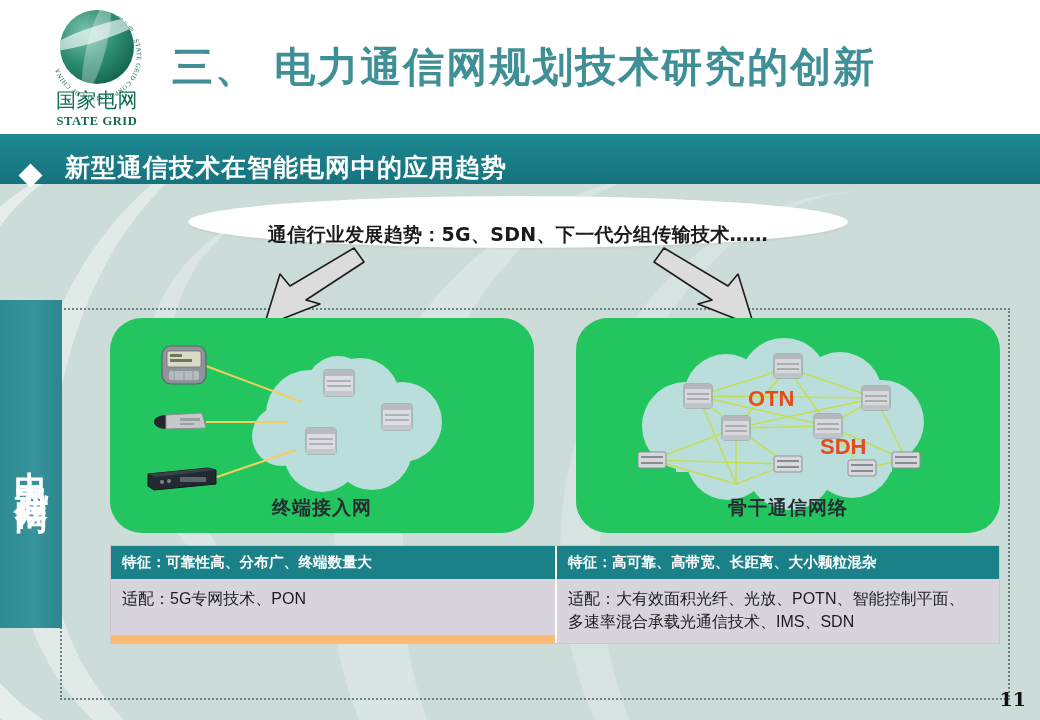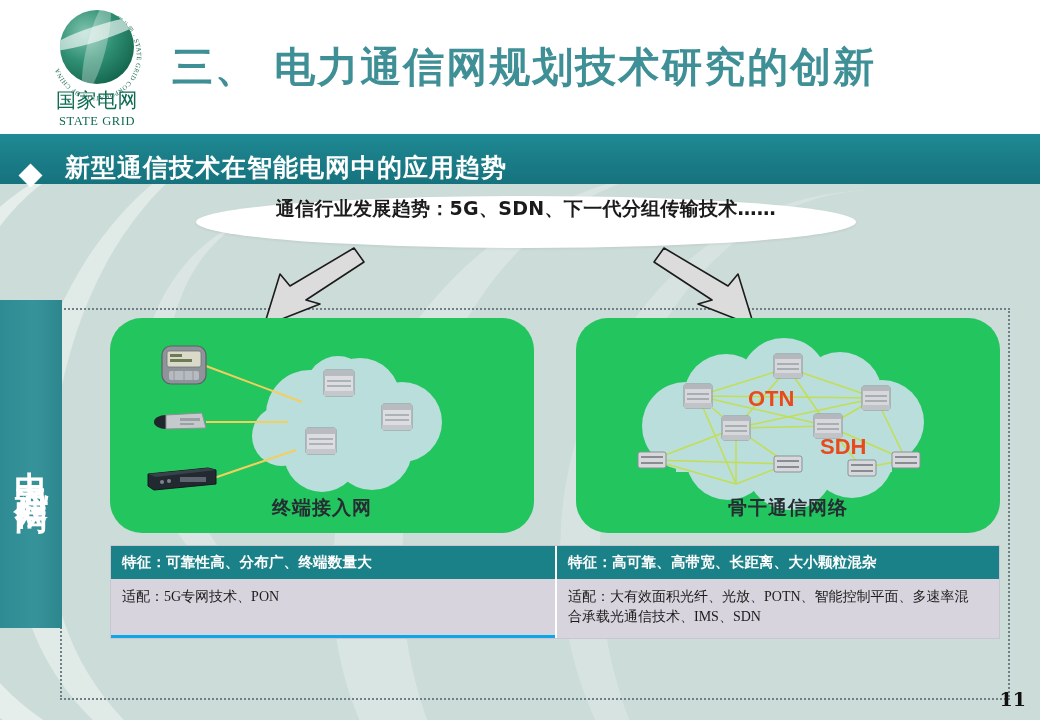--- a/index.html
+++ b/index.html
@@ -107,21 +107,21 @@
   }
   .logo-ring text { font-size: 6.6px; fill: #1b6b55; letter-spacing: 0.4px;
                     font-family: "Liberation Serif", serif; }
   .logo-cn {
     margin-top: 3px;
     font-size: 20px; font-weight: normal; color: #0e6b52;
     letter-spacing: 0.5px;
     font-family: "DejaVu Sans", sans-serif;
   }
   .logo-en {
-    font-size: 12.5px; font-weight: normal; color: #0e6b52;
+    font-size: 12.5px; font-weight: bold; color: #0e6b52;
     letter-spacing: 0.6px;
     font-family: "Liberation Serif", serif;
   }
 
   .slide-title {
     font-size: 41px; font-weight: bold;
     color: #3f8f96;
     letter-spacing: 2px;
     white-space: nowrap;
     font-family: "DejaVu Sans", sans-serif;
@@ -160,25 +160,25 @@
   .vbar-text {
     writing-mode: vertical-rl;
     font-size: 34px; font-weight: bold; color: #ffffff;
     letter-spacing: 8px;
     line-height: 1.05;
     font-family: "DejaVu Sans", sans-serif;
   }
 
   
   .callout {
-    position: absolute; left: 196px; top: 196px;
+    position: absolute; left: 188px; top: 196px;
     width: 660px; height: 52px;
     background: #ffffff;
     border-radius: 50%;
-    display: flex; align-items: flex-start; justify-content: center;
+    display: flex; align-items: flex-end; justify-content: center;
     z-index: 4;
     box-shadow: 0 1px 3px rgba(0,0,0,0.07);
   }
   .callout-text {
     font-size: 19px; font-weight: bold; color: #1b1b1b;
     letter-spacing: 0.3px;
     white-space: nowrap;
     font-family: "DejaVu Sans", sans-serif;
   }
 
@@ -217,41 +217,41 @@
     font-family: "DejaVu Sans", sans-serif;
   }
   .panel-svg { position: absolute; left: 0; top: 0; }
 
   
   .tables {
     position: absolute; left: 110px; top: 545px;
     width: 890px;
     display: flex;
     border: 1px solid #c9c6d2;
-    background: #0ea5e9;
+    background: #fdba74;
     z-index: 4;
   }
   .tcol { width: 50%; }
   .tcol + .tcol { border-left: 2px solid #ffffff; }
   .trow-head {
     background: #1b8189;
     color: #ffffff;
     font-size: 14.5px; font-weight: bold;
     padding: 7px 11px;
     letter-spacing: 0.2px;
     font-family: "DejaVu Sans", sans-serif;
   }
   .trow-body {
     background: #d7d4de;
     color: #1c1c1c;
-    font-size: 14px;
+    font-size: 16px;
     padding: 8px 25px 10px 11px;
     line-height: 1.45;
     min-height: 56px;
-    font-family: Liberation Serif, serif;
+    font-family: Liberation Sans, sans-serif;
   }
 
   
   .page-num {
     position: absolute; right: 14px; bottom: 10px;
     font-size: 19px; font-weight: bold; color: #111111;
     z-index: 6;
     font-family: "DejaVu Serif", serif;
   }
 </style>

